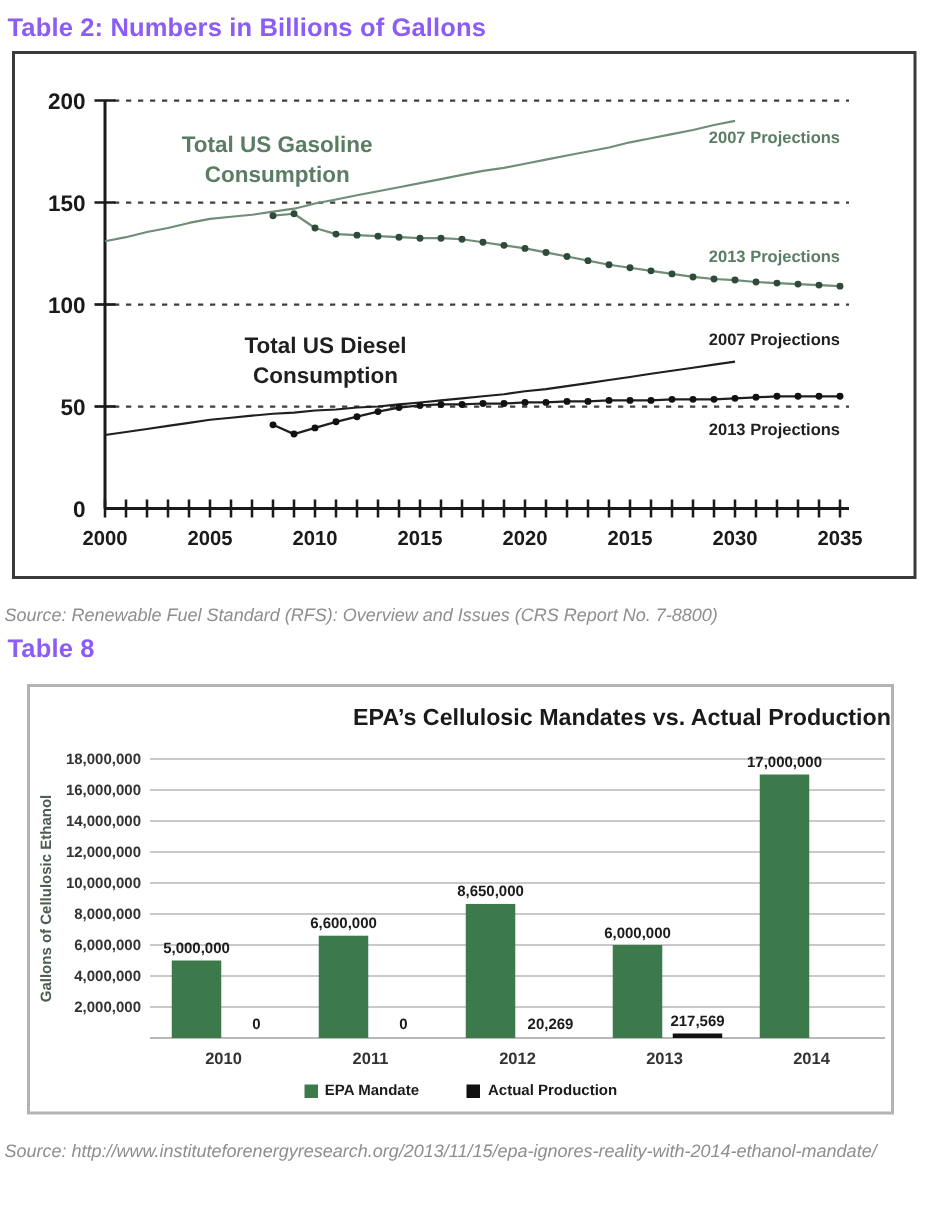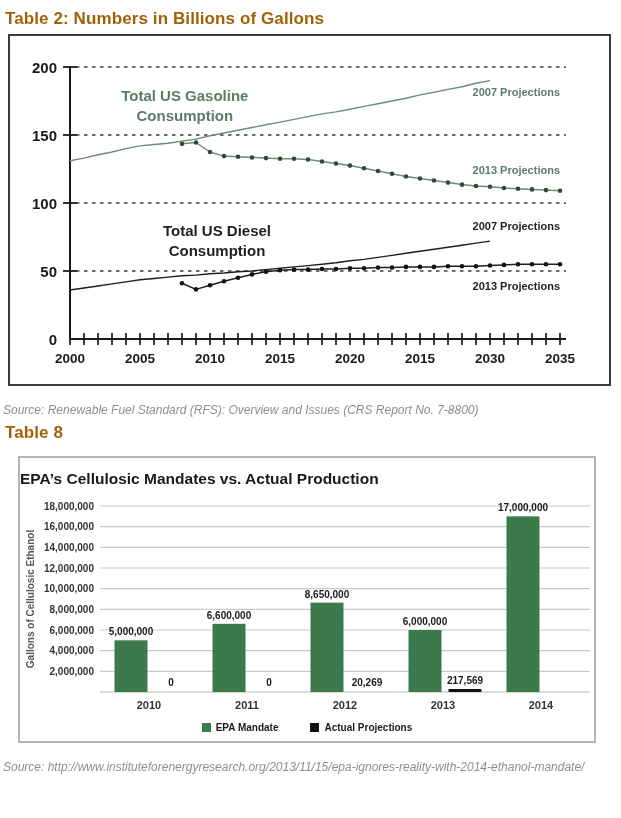--- a/index.html
+++ b/index.html
@@ -1,24 +1,24 @@
 <!DOCTYPE html>
 <html><head>
 <meta charset="utf-8">
 <style>
   html,body{margin:0;padding:0;background:#ffffff;}
   body{width:621px;height:818px;overflow:hidden;font-family:"Liberation Sans",sans-serif;}
   .page{position:relative;width:621px;height:818px;background:#fff;}
-  .t2-heading,.t3-heading{color:#a16207;font-size:17px;font-weight:bold;margin:0;padding:9px 0 5px 5px;letter-spacing:.1px;}
+  .t2-heading,.t3-heading{color:#8b5cf6;font-size:17px;font-weight:bold;margin:0;padding:9px 0 5px 5px;letter-spacing:.1px;}
   .t3-heading{padding-top:6px;}
   .frame1{margin-left:8px;width:599px;height:348px;border:2px solid #3a3a3a;background:#fff;}
   .frame1 svg{display:block;}
   .source{color:#8e8e8e;font-style:italic;font-size:12px;margin:0;padding:17px 0 0 3px;}
   .frame2{margin-left:18px;margin-top:8px;width:578px;height:287px;border:2px solid #b3b3b3;background:#fff;box-sizing:border-box;}
-  .bar-title{text-align:left;font-weight:bold;font-size:15.5px;color:#1a1a1a;padding-top:12px;height:21px;}
+  .bar-title{text-align:right;font-weight:bold;font-size:15.5px;color:#1a1a1a;padding-top:12px;height:21px;}
   .frame2 svg{display:block;}
   .legend{display:flex;justify-content:center;align-items:center;gap:32px;height:20px;}
   .legend-item{display:flex;align-items:center;gap:5px;font-size:10px;font-weight:bold;color:#1a1a1a;}
   .legend-swatch{width:9px;height:9px;display:inline-block;}
 </style>
 </head>
 <body>
 
 <div class="page">
 
@@ -232,20 +232,20 @@
           <text x="521" y="218" text-anchor="middle" font-size="11" font-weight="bold" fill="#333">2014</text>
         </g>
       </svg>
     <div class="legend" id="legend2">
         <span class="legend-item">
           <span class="legend-swatch" style="background: rgb(61, 122, 75);"></span>
           <span>EPA Mandate</span>
         </span>
         <span class="legend-item">
           <span class="legend-swatch" style="background: rgb(17, 17, 17);"></span>
-          <span>Actual Projections</span>
+          <span>Actual Production</span>
         </span>
       </div>
   </div>
 
   <p class="source">Source: http://www.instituteforenergyresearch.org/2013/11/15/epa-ignores-reality-with-2014-ethanol-mandate/</p>
 
 </div>
 
 </body></html>

